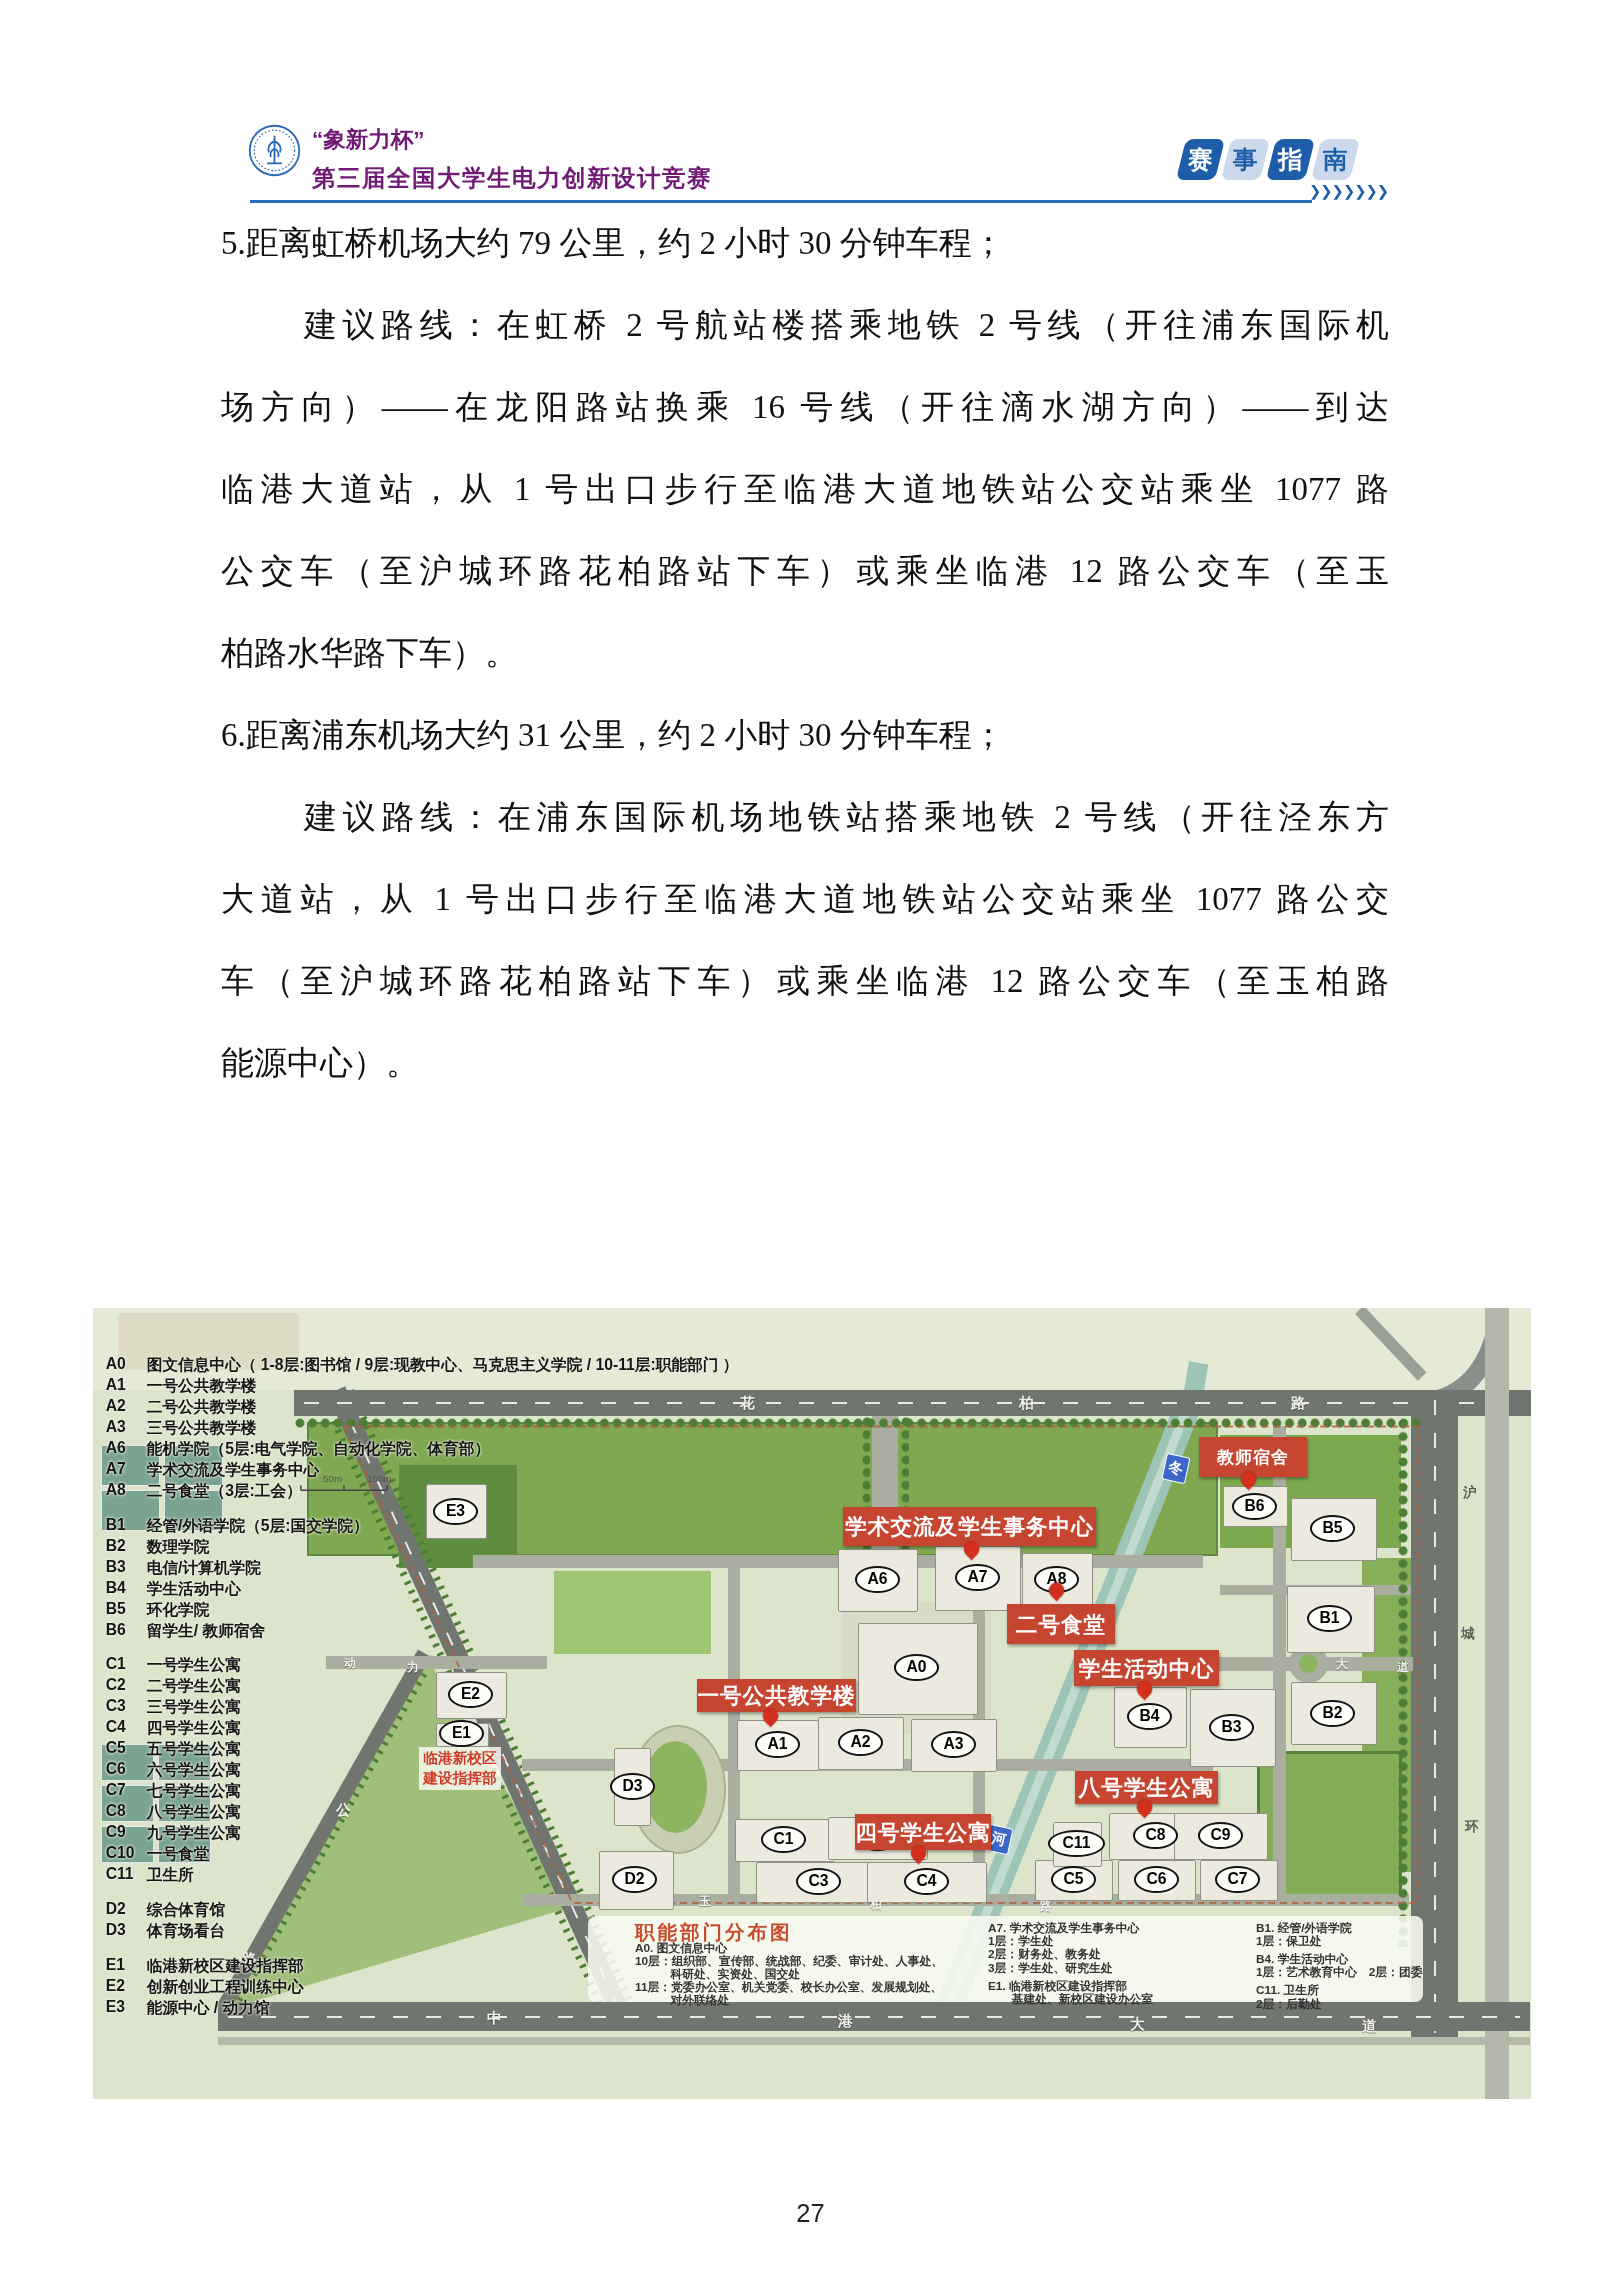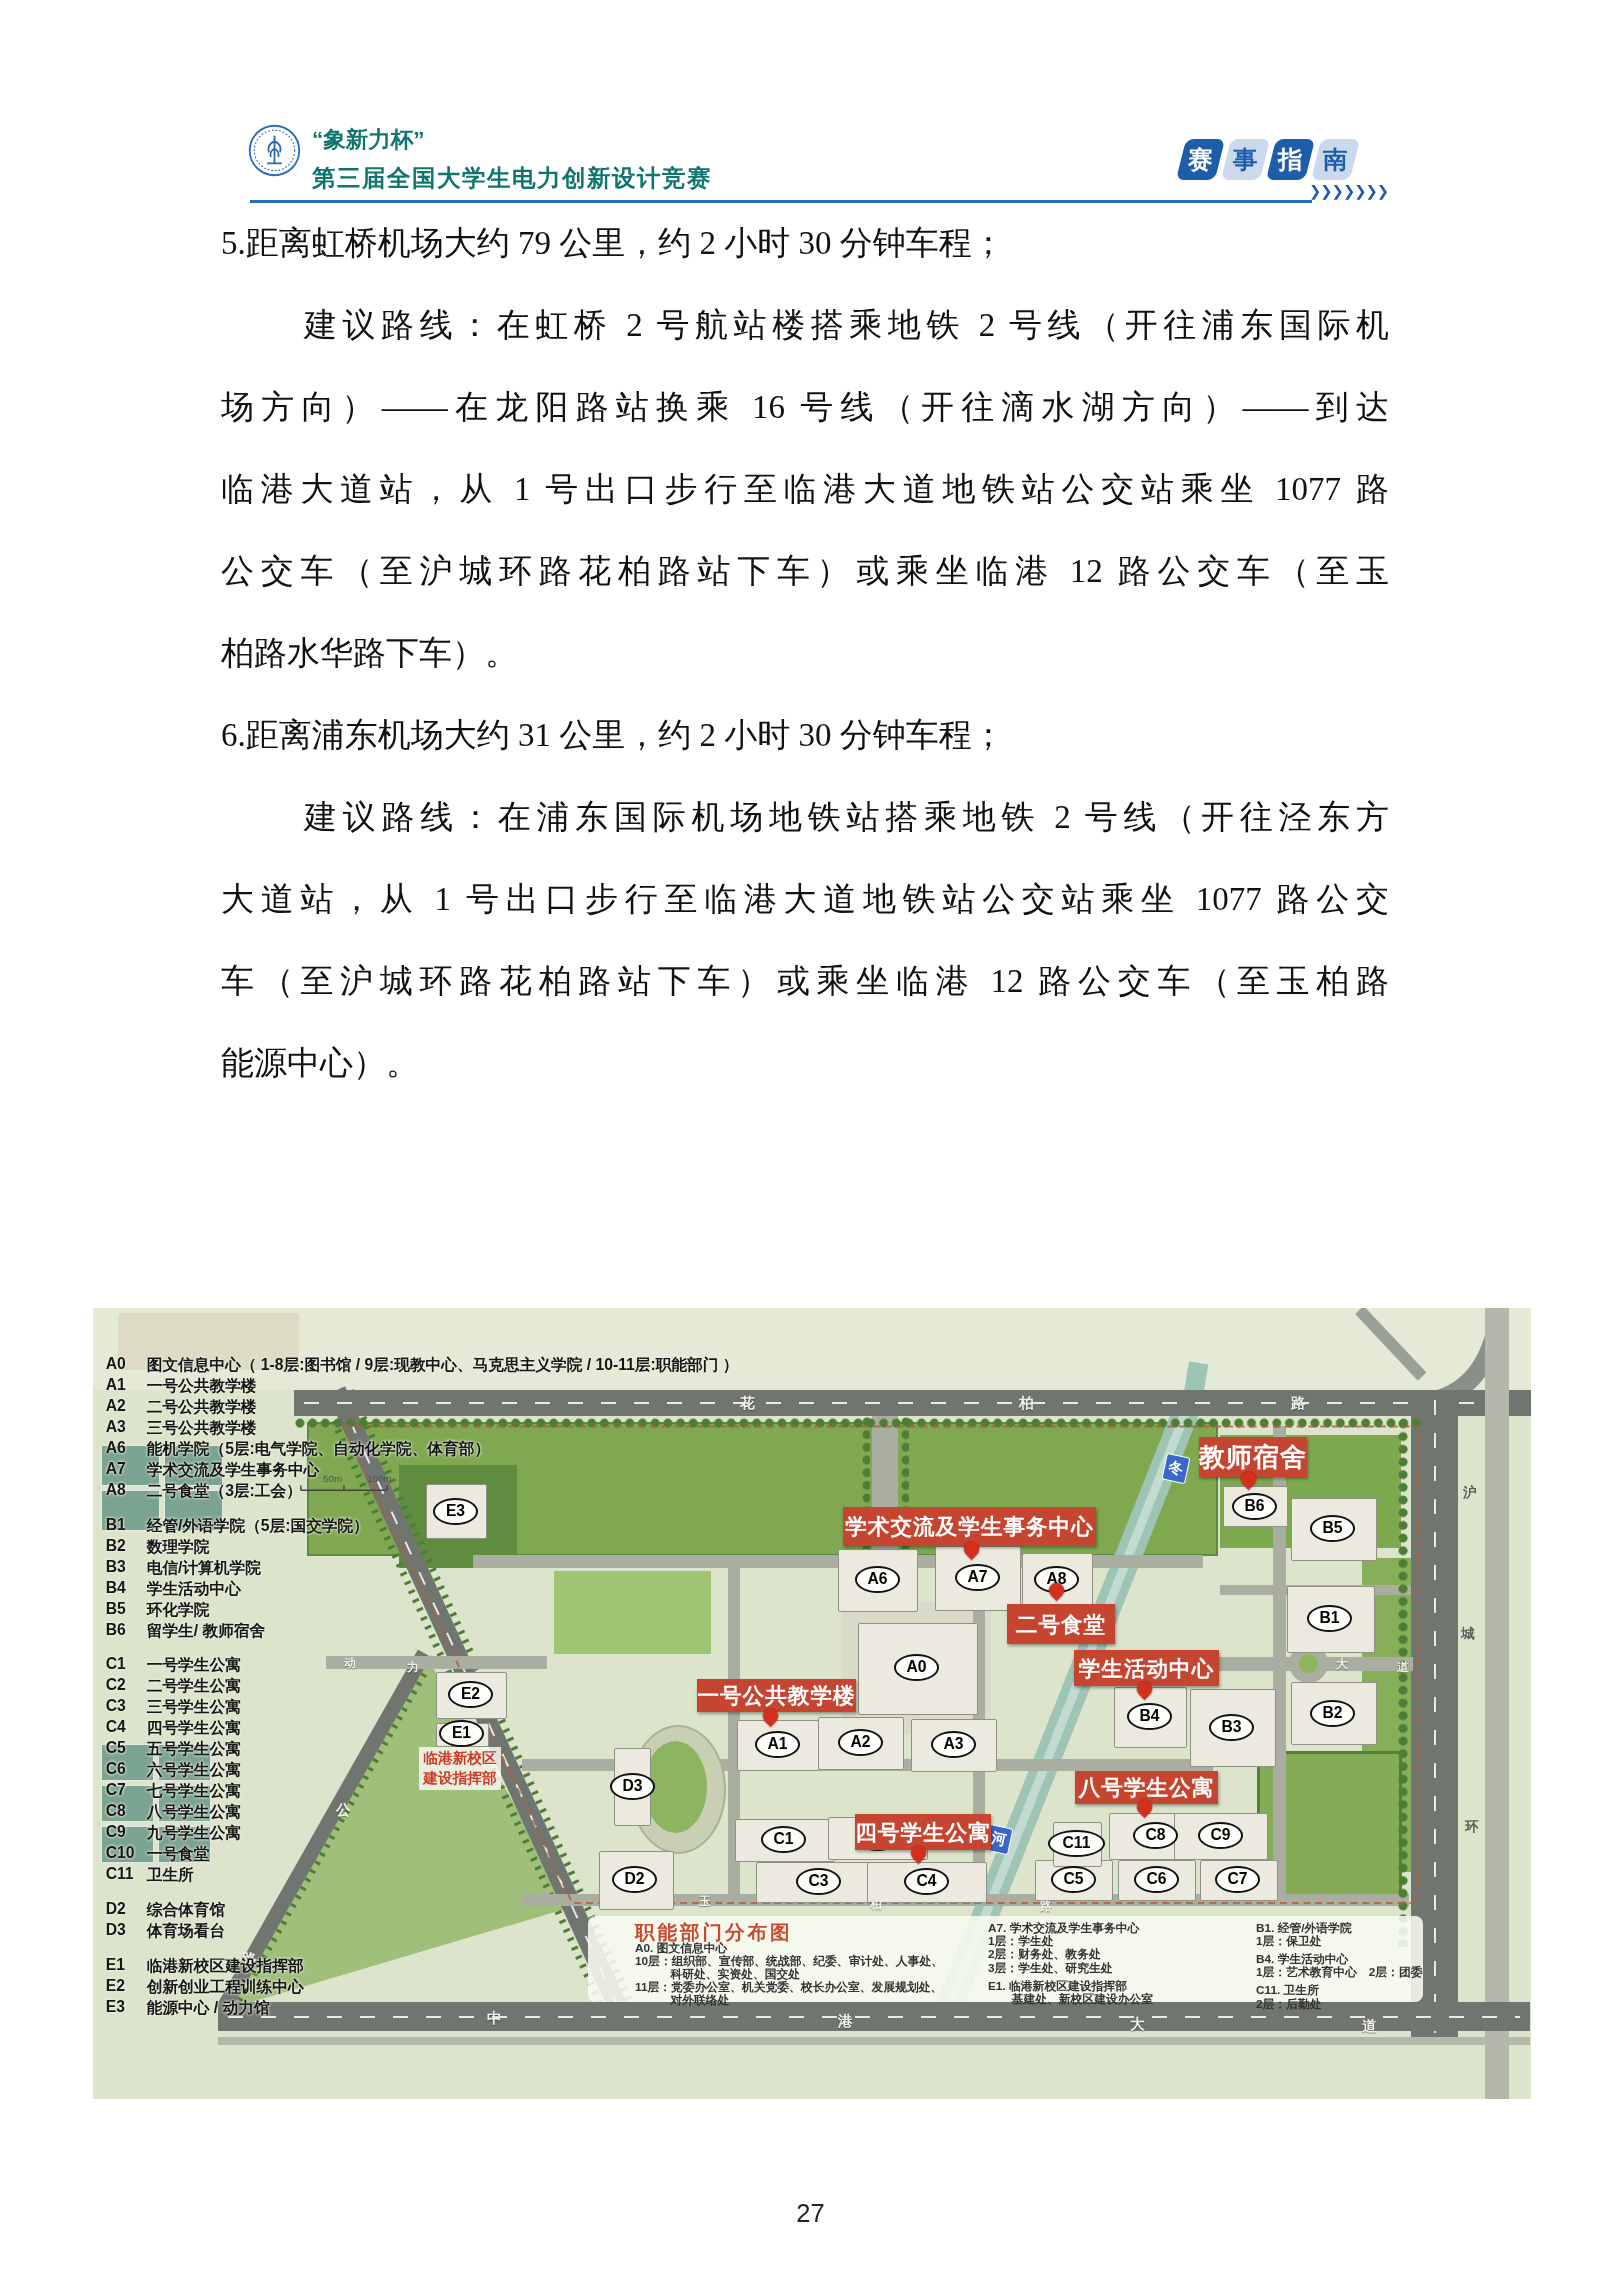--- a/index.html
+++ b/index.html
@@ -1,20 +1,20 @@
 <!DOCTYPE html>
 <html><head>
 <meta charset="utf-8">
 <style>
   html,body{margin:0;padding:0;background:#888;}
   .page{position:relative;width:1621px;height:2293px;background:#ffffff;margin:0 auto;overflow:hidden;
         font-family:"Liberation Sans","DejaVu Sans",sans-serif;}
   
   .logo{position:absolute;left:247px;top:123px;width:55px;height:55px;}
-  .htitles{position:absolute;left:312px;top:124px;color:#0f766e;}
+  .htitles{position:absolute;left:312px;top:124px;color:#701a75;}
   .ht1{font:bold 22.5px "Liberation Sans",sans-serif;}
   .ht2{font:bold 23.5px "Liberation Sans",sans-serif;margin-top:6.9px;letter-spacing:1.5px;text-align:right;}
   .hrule{position:absolute;left:250px;top:200px;width:1062px;height:2.9px;background:#2a6cb5;}
   .badge{position:absolute;left:1181px;top:139px;display:flex;gap:5.9px;}
   .btile{width:39px;height:41px;border-radius:7.8px;transform:skewX(-14deg);
          display:flex;align-items:center;justify-content:center;
          font:bold 24.5px "Liberation Sans",sans-serif;background:#1d5da9;color:#fff;}
   .btile.lt{background:#ccd9ec;color:#1d5da9;}
   .btile span{transform:skewX(14deg);}
   .arrows{position:absolute;left:1309px;top:182px;font:bold 14.7px "DejaVu Sans",sans-serif;
@@ -258,21 +258,21 @@
         <div class="bldg" style="left: 343px; top: 364px; width: 69px; height: 45px;"></div>
         <div class="oval" style="left: 355px; top: 373px;">E2</div>
         <div class="bldg" style="left: 333px; top: 176px; width: 59px; height: 53px;"></div>
         <div class="oval" style="left: 340px; top: 190px;">E3</div>
       </div>
     <div id="red-layer">
         <div class="rlabel" style="left: 750px; top: 199px; width: 253px; height: 39px; font-size: 21.6px;">学术交流及学生事务中心</div>
         <div class="pin" style="left: 871px; top: 234px;"></div>
         <div class="rlabel" style="left: 914px; top: 296px; width: 108px; height: 40px; font-size: 21.6px;">二号食堂</div>
         <div class="pin" style="left: 956px; top: 275px;"></div>
-        <div class="rlabel" style="left: 1106px; top: 129px; width: 108px; height: 40px; font-size: 26px;">教师宿舍</div>
+        <div class="rlabel" style="left: 1106px; top: 129px; width: 108px; height: 40px; font-size: 17px;">教师宿舍</div>
         <div class="pin" style="left: 1148px; top: 164px;"></div>
         <div class="rlabel" style="left: 981px; top: 342px; width: 145px; height: 36px; font-size: 21.6px;">学生活动中心</div>
         <div class="pin" style="left: 1044px; top: 374px;"></div>
         <div class="rlabel" style="left: 604px; top: 371px; width: 159px; height: 33px; font-size: 21.6px;">一号公共教学楼</div>
         <div class="pin" style="left: 670px; top: 401px;"></div>
         <div class="rlabel" style="left: 762px; top: 506px; width: 136px; height: 36px; font-size: 21.6px;">四号学生公寓</div>
         <div class="pin" style="left: 818px; top: 538px;"></div>
         <div class="rlabel" style="left: 982px; top: 463px; width: 143px; height: 33px; font-size: 21.6px;">八号学生公寓</div>
         <div class="pin" style="left: 1044px; top: 492px;"></div>
       </div>

